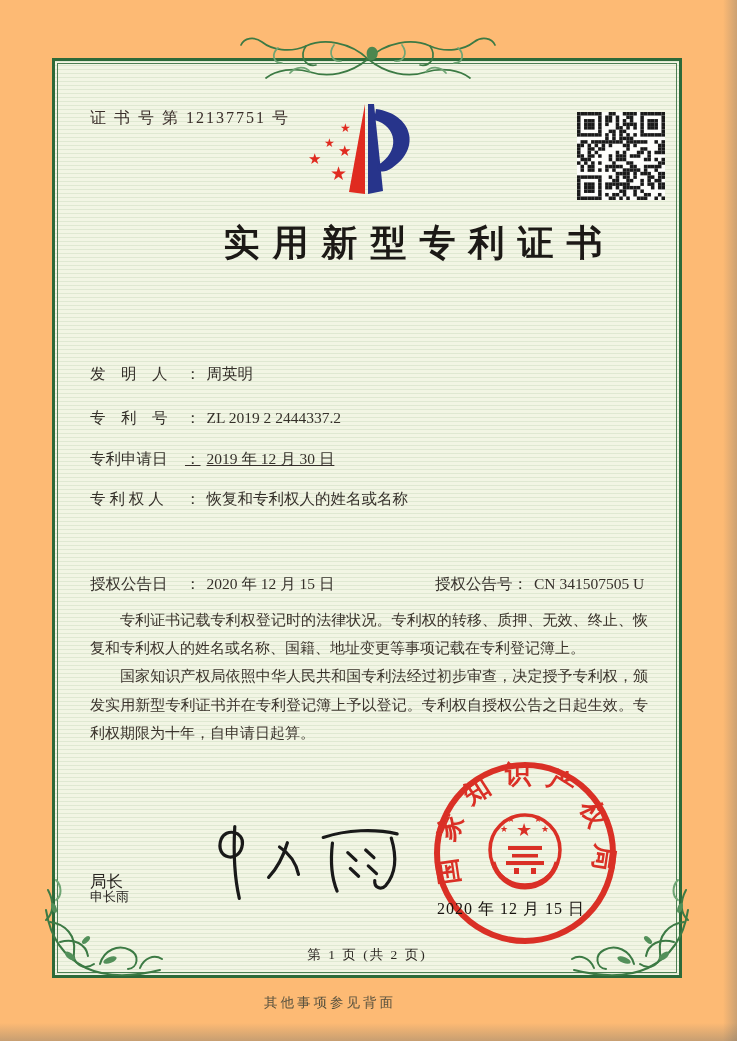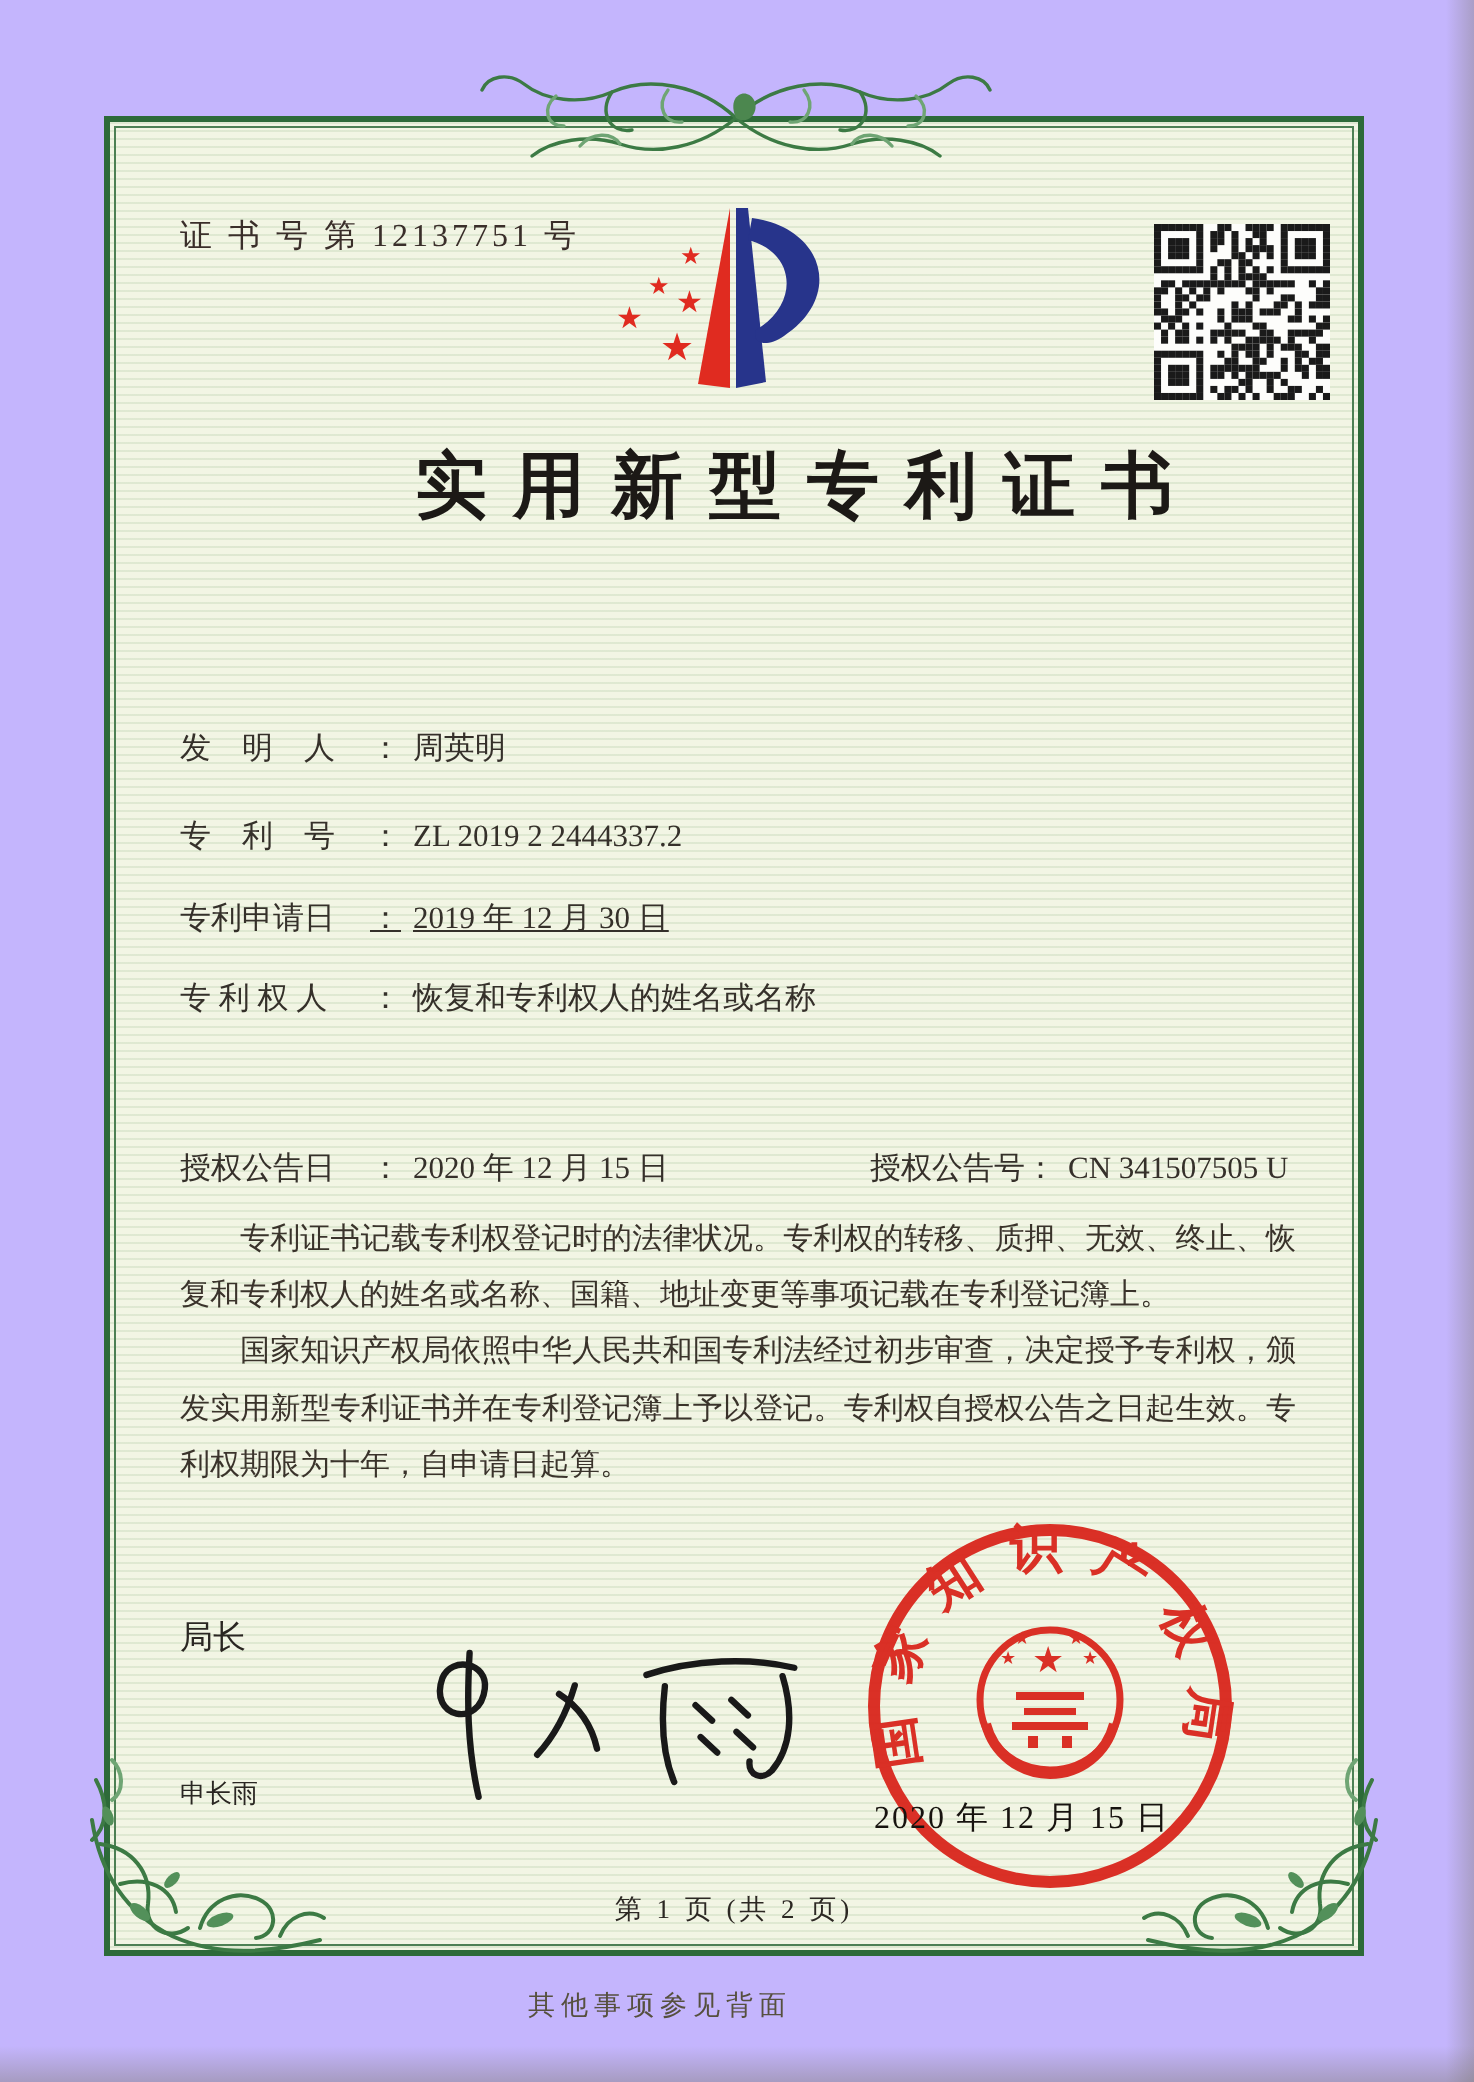--- a/index.html
+++ b/index.html
@@ -1,18 +1,18 @@
 <!DOCTYPE html>
 <html><head>
 <meta charset="utf-8">
 <style>
   html,body{margin:0;padding:0;background:#e8e6df;}
   .page{
     position:relative;width:737px;height:1041px;overflow:hidden;
-    background:#c4b5fd;
+    background:#fdba74;
     font-family:"Liberation Serif","DejaVu Serif",serif;
     color:#33302b;
   }
   
   .edge-right{position:absolute;top:0;right:0;width:14px;height:100%;
     background:linear-gradient(to right,rgba(0,0,0,0),rgba(125,120,110,0.38));}
   .edge-bottom{position:absolute;bottom:0;left:0;width:100%;height:18px;
     background:linear-gradient(to bottom,rgba(0,0,0,0),rgba(125,120,110,0.42));}
   
   .frame{
@@ -22,30 +22,30 @@
       repeating-linear-gradient(180deg,rgba(128,170,118,0.17) 0 1px,rgba(0,0,0,0) 1px 4px),
       #f2f5e4;
   }
   .frame-inner{
     position:absolute;left:2px;top:2px;right:2px;bottom:2px;
     border:1px solid #4d8054;
   }
   .orn{position:absolute;pointer-events:none;}
   
   .cert-no{position:absolute;left:90px;top:108px;font-size:16px;letter-spacing:2px;color:#3a2e2a;}
-  .title{position:absolute;left:44px;top:219px;width:630px;text-align:center;
+  .title{position:absolute;left:60px;top:219px;width:630px;text-align:center;
     font-size:36px;font-weight:bold;color:#1c1916;letter-spacing:13px;text-indent:13px;padding-left:38px;}
   .row{position:absolute;left:90px;font-size:15.5px;white-space:nowrap;color:#35302a;}
   .flabel{display:inline-block;width:95px;vertical-align:top;}
   .fvalue{margin-left:6px;}
   .grant2{position:absolute;left:345px;top:0;}
   .paras{position:absolute;left:90px;top:606px;width:558px;font-size:15px;
     line-height:1.88;text-align:justify;color:#3a332b;}
   .paras p{margin:0;text-indent:2em;}
-  .sig-title{position:absolute;left:90px;top:808px;font-size:16.5px;color:#2a2622;}
+  .sig-title{position:absolute;left:90px;top:871px;font-size:16.5px;color:#2a2622;}
   .sig-name{position:absolute;left:90px;top:888px;font-size:13px;color:#2a2622;}
   .sig-svg{position:absolute;left:196px;top:816px;}
   .seal{position:absolute;left:430px;top:758px;width:190px;height:190px;opacity:0.95;}
   .seal-date{position:absolute;left:437px;top:899px;font-size:16px;color:#17130f;letter-spacing:1px;z-index:5;}
   .page-info{position:absolute;left:52px;top:946px;width:630px;text-align:center;
     font-size:13.5px;color:#2c2823;letter-spacing:2px;}
   .back-note{position:absolute;left:0;top:994px;width:660px;text-align:center;
     font-size:13.5px;color:#56503e;letter-spacing:3px;}
   .logo{position:absolute;left:292px;top:96px;}
   .qr{position:absolute;left:577px;top:112px;width:88px;height:88px;background:#fdfdfb;}

